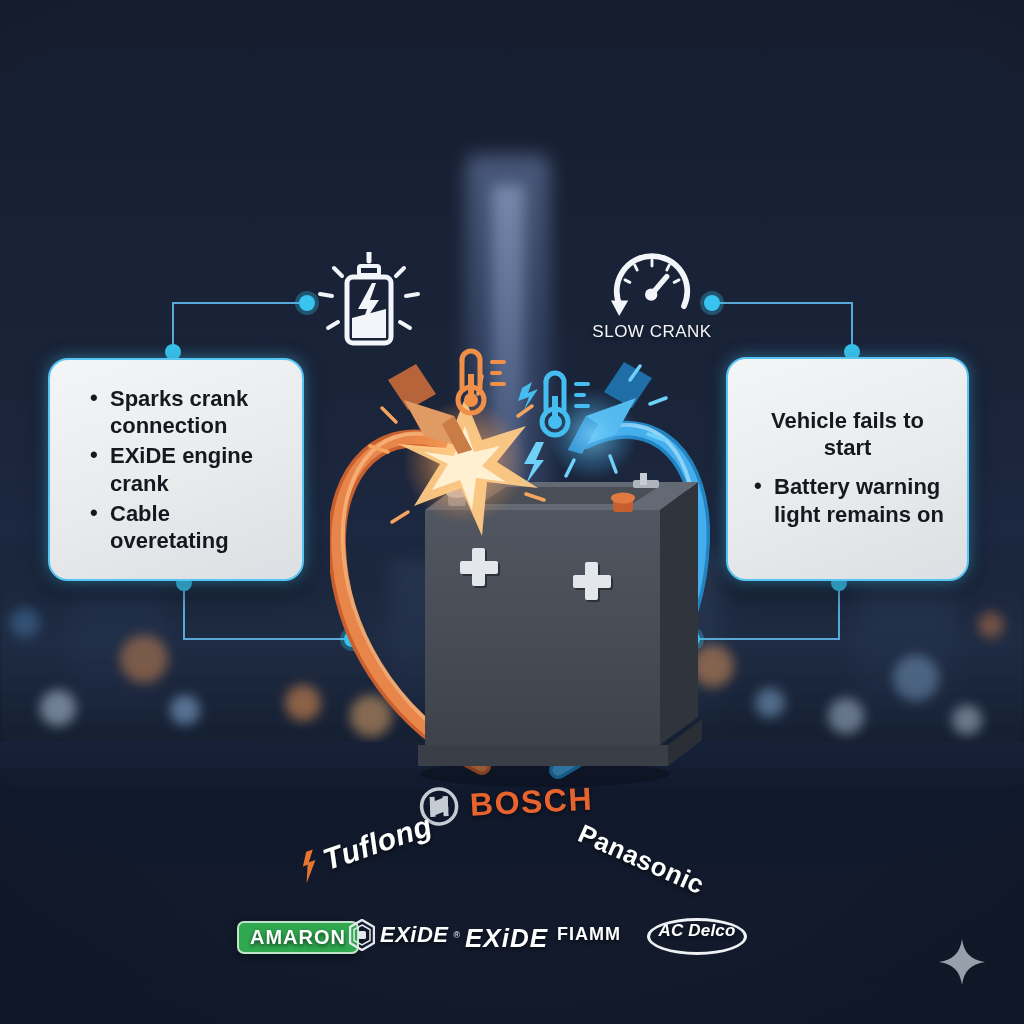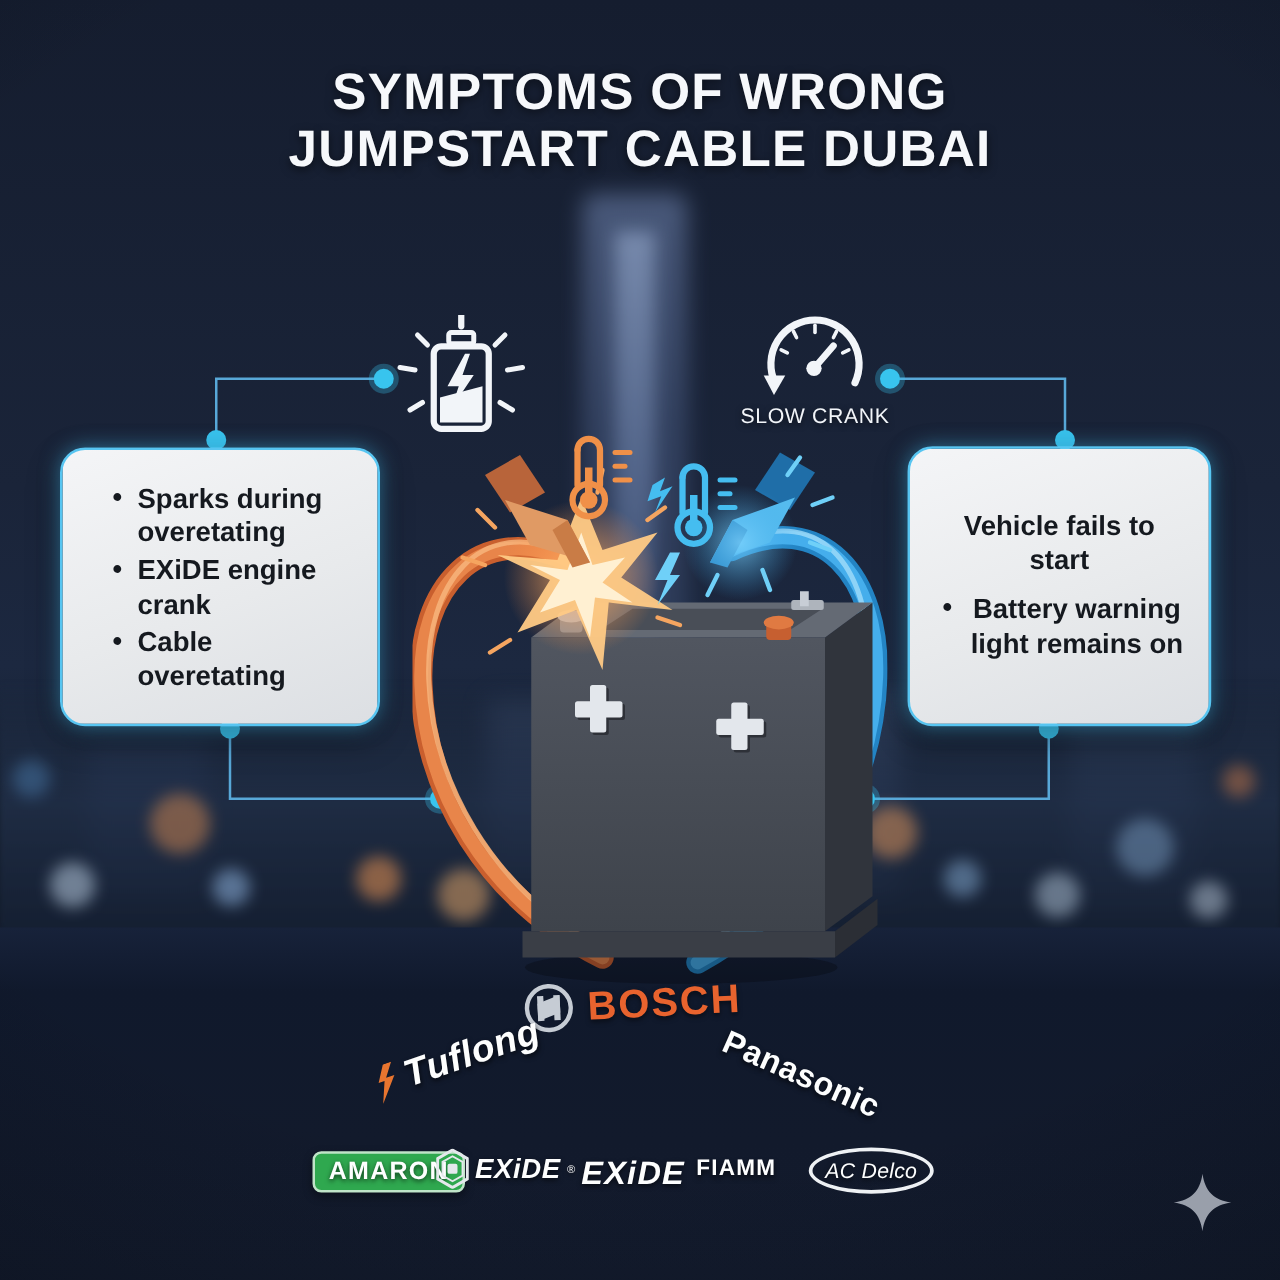--- a/index.html
+++ b/index.html
@@ -38,21 +38,21 @@
     border:2px solid #57c5f1; border-radius:20px;
     box-shadow:0 0 16px rgba(70,190,240,.5), 0 10px 26px rgba(0,0,0,.4);
     display:flex; flex-direction:column; justify-content:center;
     color:#15191f; font-weight:bold; }
   .panel-left  { left:48px;  top:358px; width:256px; height:223px; padding:16px 14px 16px 38px; font-size:22px; line-height:1.24; }
   .panel-right { left:726px; top:357px; width:243px; height:224px; padding:31px 18px; font-size:22px; line-height:1.26; }
   .bullet-list { list-style:none; margin:0; padding:0; }
   .bullet-list li { position:relative; padding-left:22px; margin:3px 0; }
   .bullet-list li::before { content:"\2022"; position:absolute; left:2px; top:-1px; }
   .panel-right .heading { text-align:center; margin:0 0 8px 0; }
-  .panel-right .bullet-list { margin-left:6px;text-align:center; }
+  .panel-right .bullet-list { margin-left:6px; }
 
   
   .overlay-svg { position:absolute; inset:0; pointer-events:none; }
 
   
   .batt-icon  { position:absolute; left:316px; top:252px; }
   .gauge-wrap { position:absolute; left:592px; top:252px; width:120px; text-align:center; }
   .gauge-label { color:#f2f5f9; font-weight:normal; font-size:17px; letter-spacing:.5px;
     margin-top:2px; text-shadow:0 2px 5px rgba(0,0,0,.6); }
 
@@ -61,31 +61,31 @@
 
   
   .logo { position:absolute; color:#fdfefe; text-shadow:0 2px 4px rgba(0,0,0,.65); white-space:nowrap; }
   .bosch { left:418px; top:782px; display:flex; align-items:center; gap:10px; transform:rotate(-3deg); }
   .bosch-text { color:#e8632e; font-weight:bold; font-size:32px; letter-spacing:1.5px;
     text-shadow:0 2px 4px rgba(0,0,0,.5); }
   .tuflong { left:296px; top:830px; display:flex; align-items:center; gap:6px; transform:rotate(-19deg); }
   .tuflong-text { font-weight:bold; font-style:italic; font-size:30px; letter-spacing:.5px; }
   .panasonic { left:586px; top:818px; width:140px; transform:rotate(24deg); transform-origin:left top;
     font-weight:bold; font-size:26px; letter-spacing:.5px; }
-  .amaron { left:250px; top:921px; background:#2fa84f; border:2px solid #bfe4c8; border-radius:7px;
+  .amaron { left:237px; top:921px; background:#2fa84f; border:2px solid #bfe4c8; border-radius:7px;
     padding:3px 11px; font-weight:bold; font-size:20px; letter-spacing:1px;
     box-shadow:0 3px 8px rgba(0,0,0,.4); }
   .exide1 { left:349px; top:919px; display:flex; align-items:center; gap:5px; }
   .exide1-text { font-weight:900; font-style:italic; font-size:22px; letter-spacing:.5px; }
   .exide1 sup { font-size:9px; vertical-align:top; }
   .exide2 { left:465px; top:923px; font-weight:900; font-style:italic; font-size:26px; letter-spacing:1px; }
   .fiamm  { left:557px; top:924px; font-weight:bold; font-size:18px; letter-spacing:1px; }
   .acdelco { left:647px; top:918px; width:100px; height:37px; border:3px solid #eef1f4; border-radius:50%;
-    display:flex; align-items:center; justify-content:center;
-    font-weight:normal; font-style:italic; font-size:17px; letter-spacing:.2px; }
+    display:flex; justify-content:center;
+    font-weight:bold; font-style:italic; font-size:17px; letter-spacing:.2px; }
   .sparkle { position:absolute; left:938px; top:938px; }
 </style>
 </head>
 <body>
 
 <div id="stage">
 
   <div class="bg-layer">
     <div class="tower"></div>
     <div class="tower-core"></div>
@@ -106,24 +106,20 @@
     <div class="bokeh" style="left:755px;top:688px;width:30px;height:30px;background:#88b0d8;opacity:.5;"></div>
     <div class="bokeh" style="left:828px;top:698px;width:36px;height:36px;background:#c8ddf0;opacity:.45;"></div>
     <div class="bokeh" style="left:893px;top:655px;width:46px;height:46px;background:#90b8e0;opacity:.4;"></div>
     <div class="bokeh" style="left:952px;top:705px;width:30px;height:30px;background:#d0e0f0;opacity:.45;"></div>
     <div class="bokeh" style="left:978px;top:612px;width:26px;height:26px;background:#c87848;opacity:.5;"></div>
     <div class="bokeh" style="left:10px;top:608px;width:30px;height:30px;background:#4878a8;opacity:.5;"></div>
     <div class="water"></div>
     <div class="vignette"></div>
   </div>
 
-  <div class="title">
-    <div>SYMPTOMS OF WRONG</div>
-    <div>JUMPSTART CABLE DUBAI</div>
-  </div>
 
   <svg class="overlay-svg" width="1024" height="1024" viewBox="0 0 1024 1024">
     <g stroke="#58a8d8" stroke-width="2" fill="none">
       <polyline points="307,303 173,303 173,352"></polyline>
       <polyline points="184,583 184,639 352,639"></polyline>
       <polyline points="712,303 852,303 852,352"></polyline>
       <polyline points="839,583 839,639 692,639"></polyline>
     </g>
     <g fill="#38c4ee">
       <circle cx="307" cy="303" r="8"></circle>
@@ -171,21 +167,21 @@
         <line x1="92" y1="20" x2="86" y2="23"></line>
       </g>
       <line x1="58" y1="38" x2="77" y2="16" stroke="#f2f5f9" stroke-width="6.5" stroke-linecap="round"></line>
       <circle cx="58" cy="38" r="7.5" fill="#f2f5f9"></circle>
     </svg>
     <div class="gauge-label">SLOW CRANK</div>
   </div>
 
   <div class="panel panel-left">
     <ul class="bullet-list">
-      <li>Sparks during overetating</li>
+      <li>Sparks crank connection</li>
       <li>EXiDE engine crank</li>
       <li>Cable overetating</li>
     </ul>
   </div>
 
   <div class="panel panel-right">
     <div class="heading">Vehicle fails to start</div>
     <ul class="bullet-list">
       <li>Battery warning light remains on</li>
     </ul>

